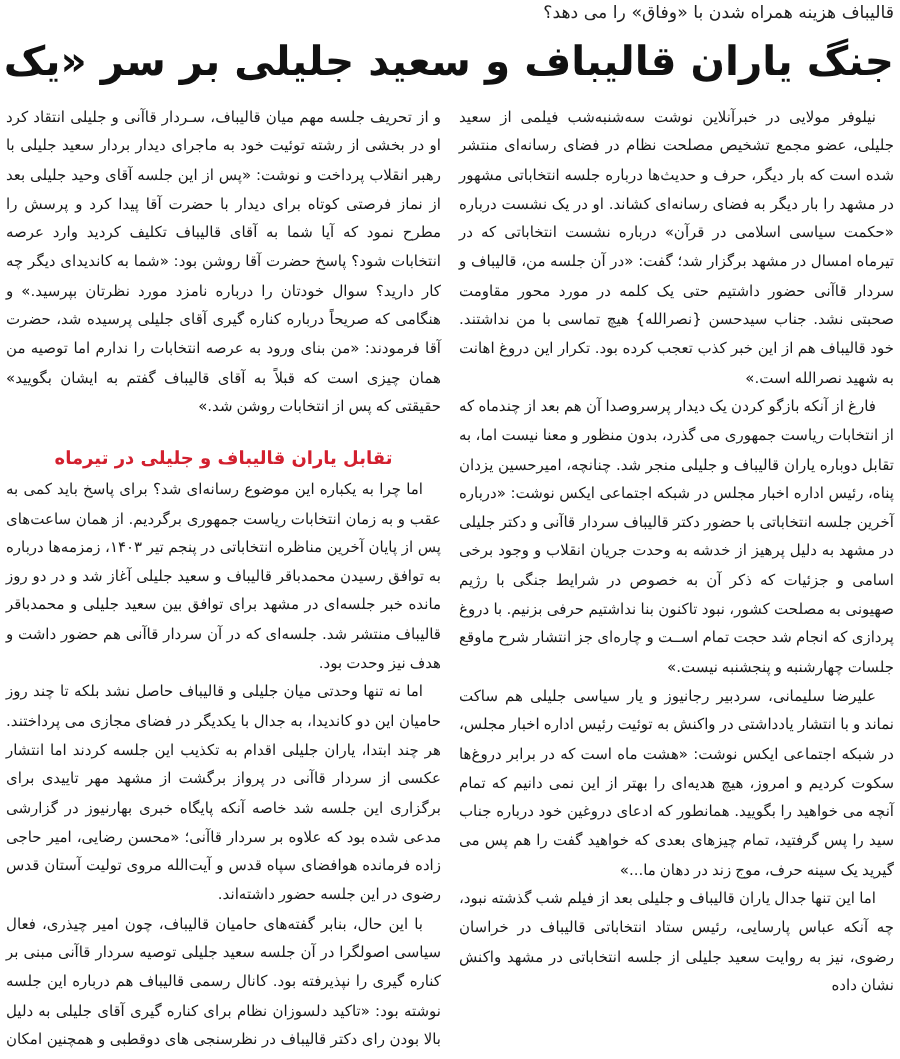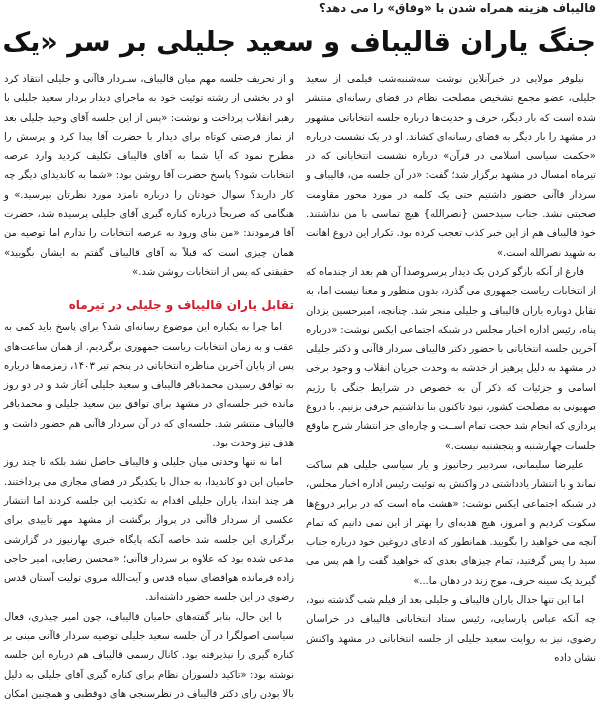--- a/index.html
+++ b/index.html
@@ -5,42 +5,42 @@
     html, body { margin: 0; padding: 0; background: #ffffff; }
     body {
       width: 600px; height: 706px; overflow: hidden;
       font-family: "DejaVu Sans", sans-serif;
       color: #1a1a1a;
       direction: rtl;
     }
     .page { position: relative; width: 600px; height: 706px; }
     .kicker {
       position: absolute; top: 1px; right: 4px;
-      font-size: 11.5px; font-weight: bold; color: #222;
+      font-size: 11.5px; font-weight: normal; color: #222;
       white-space: nowrap;
     }
     .headline {
       position: absolute; top: 22px; right: 4px; left: 4px;
       font-size: 27px; font-weight: bold; color: #111;
       white-space: nowrap; letter-spacing: -0.6px;
       line-height: 40px;
     }
     .columns {
       position: absolute; top: 69px; right: 4px; left: 4px;
       display: flex; flex-direction: row; gap: 12px;
     }
     .col { width: 290px; }
     .col p {
       margin: 0; font-size: 10px; line-height: 19.3px;
       text-align: justify; text-align-last: right;
       letter-spacing: -0.35px; word-spacing: -0.5px;
     }
     .col p.indent { text-indent: 12px; }
     .subhead {
-      text-align: right; color: #d2202f; font-weight: bold;
+      text-align: center; color: #d2202f; font-weight: bold;
       font-size: 12px; margin: 14px 0 2px 0; line-height: 20px;
     }
   </style>
 </head>
 <body>
 
 <div class="page">
   <div class="kicker">قالیباف هزینه همراه شدن با «وفاق» را می دهد؟</div>
   <h1 class="headline" style="margin:0;">جنگ یاران قالیباف و سعید جلیلی بر سر «یک جلسه شبانه در مشهد»</h1>
 

